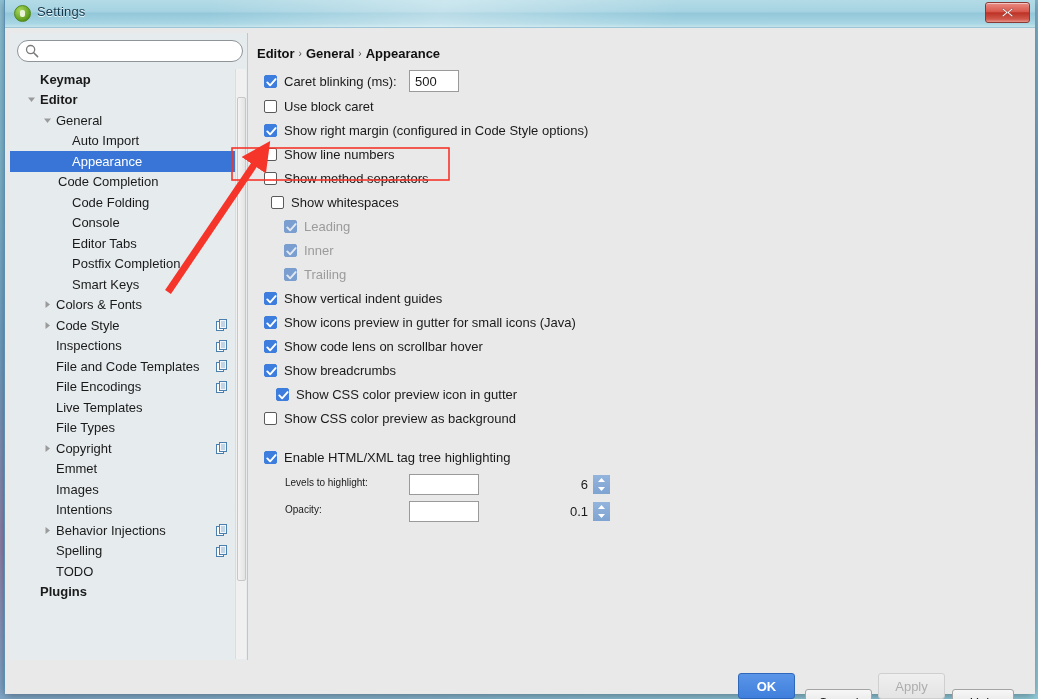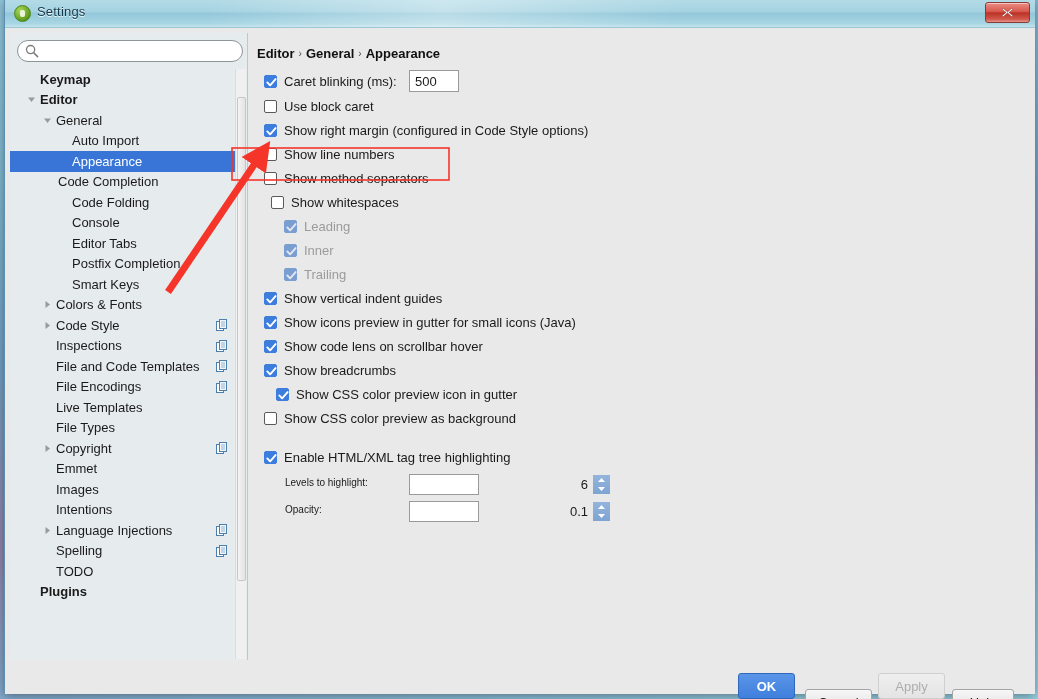--- a/index.html
+++ b/index.html
@@ -515,21 +515,21 @@
           </div>
           <div class="tree-row">
             <span class="tree-label" style="margin-left: 46px;">Intentions</span>
           </div>
           <div class="tree-row">
             <span class="tw" style="left: 30px;">
               <svg width="9" height="9" viewBox="0 0 9 9">
                 <path d="M2.5 1 L7 4.5 L2.5 8 Z" fill="#9a9a9a"></path>
               </svg>
             </span>
-            <span class="tree-label" style="margin-left: 46px;">Language Injections</span>
+            <span class="tree-label" style="margin-left: 46px;">Behavior Injections</span>
             <span class="copy-icon"><svg viewBox="0 0 12 12" aria-hidden="true">
   <rect x="0.5" y="2.5" width="7" height="9" fill="#ffffff" stroke="#4a7fae" stroke-width="1"></rect>
   <rect x="3.5" y="0.5" width="7" height="9" fill="#f2f6fa" stroke="#4a7fae" stroke-width="1"></rect>
   <line x1="5" y1="3" x2="9" y2="3" stroke="#7aa4c8" stroke-width="0.8"></line>
   <line x1="5" y1="5" x2="9" y2="5" stroke="#7aa4c8" stroke-width="0.8"></line>
   <line x1="5" y1="7" x2="9" y2="7" stroke="#7aa4c8" stroke-width="0.8"></line>
 </svg></span>
           </div>
           <div class="tree-row">
             <span class="tree-label" style="margin-left: 46px;">Spelling</span>

